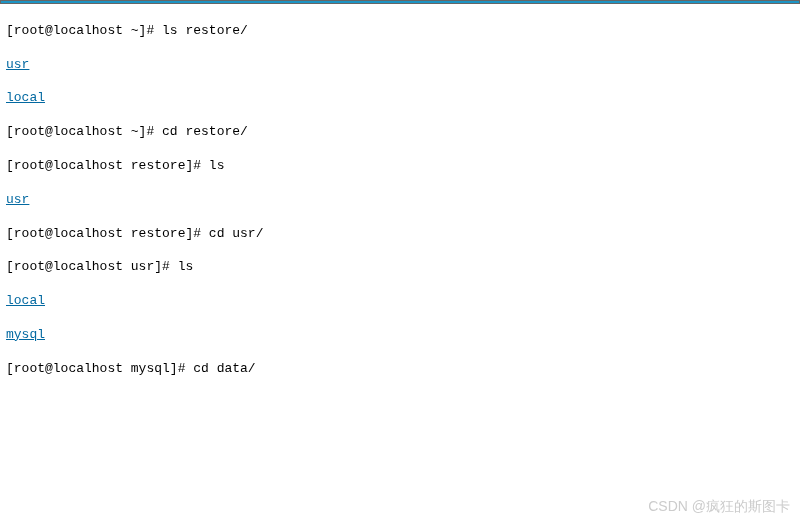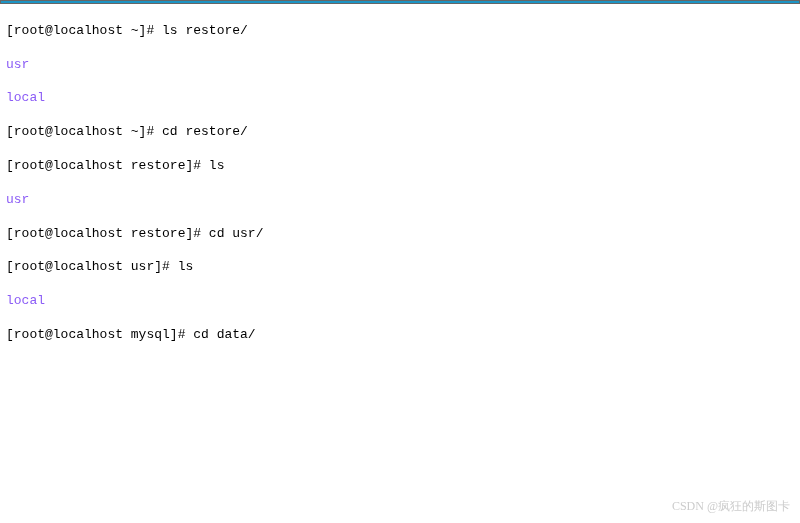--- a/index.html
+++ b/index.html
@@ -17,45 +17,46 @@
       height: 4px;
       background: #1c94c4;
       border: 1px solid #666;
     }
     .term {
       padding: 2px 6px;
       color: #000;
       white-space: pre;
     }
     .line { display: block; }
-    .blue { color: #8b5cf6; }
+    .blue { color: #0369a1; text-decoration: underline; }
     .watermark {
       position: absolute;
       bottom: 8px;
       right: 10px;
       color: #ccc;
-      font-size: 12px;
-      font-family: Liberation Serif, serif;
+      font-size: 14px;
+      font-family: Liberation Sans, sans-serif;
     }
   </style>
 </head>
 <body>
 
 <div class="titlebar"></div>
 
 <div class="term">
 <span class="line">[root@localhost ~]# ls restore/</span>
 <span class="line blue">usr</span>
 <span class="line blue">local</span>
 <span class="line">[root@localhost ~]# cd restore/</span>
 <span class="line">[root@localhost restore]# ls</span>
 <span class="line blue">usr</span>
 <span class="line">[root@localhost restore]# cd usr/</span>
 <span class="line">[root@localhost usr]# ls</span>
 <span class="line blue">local</span>
+<span class="line blue">mysql</span>
 <span class="line">[root@localhost mysql]# cd data/</span>
 
 
 
 
 
 
 
 
 

